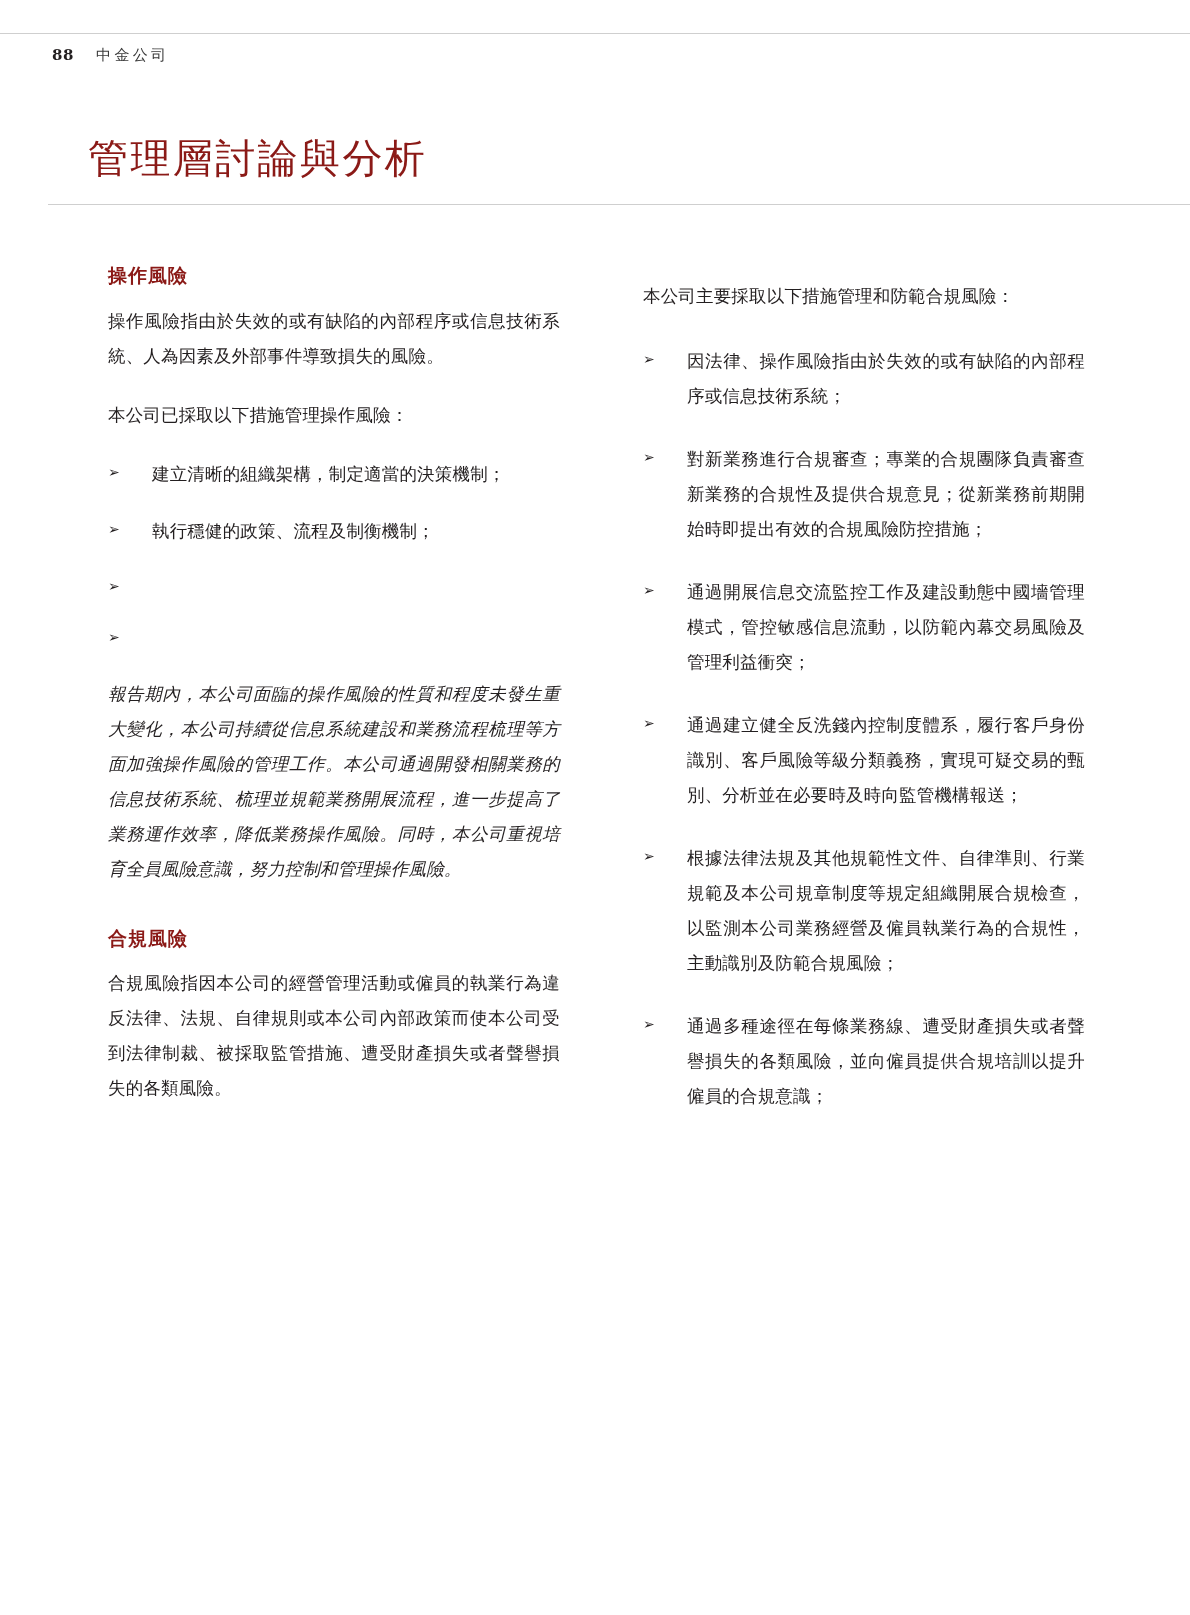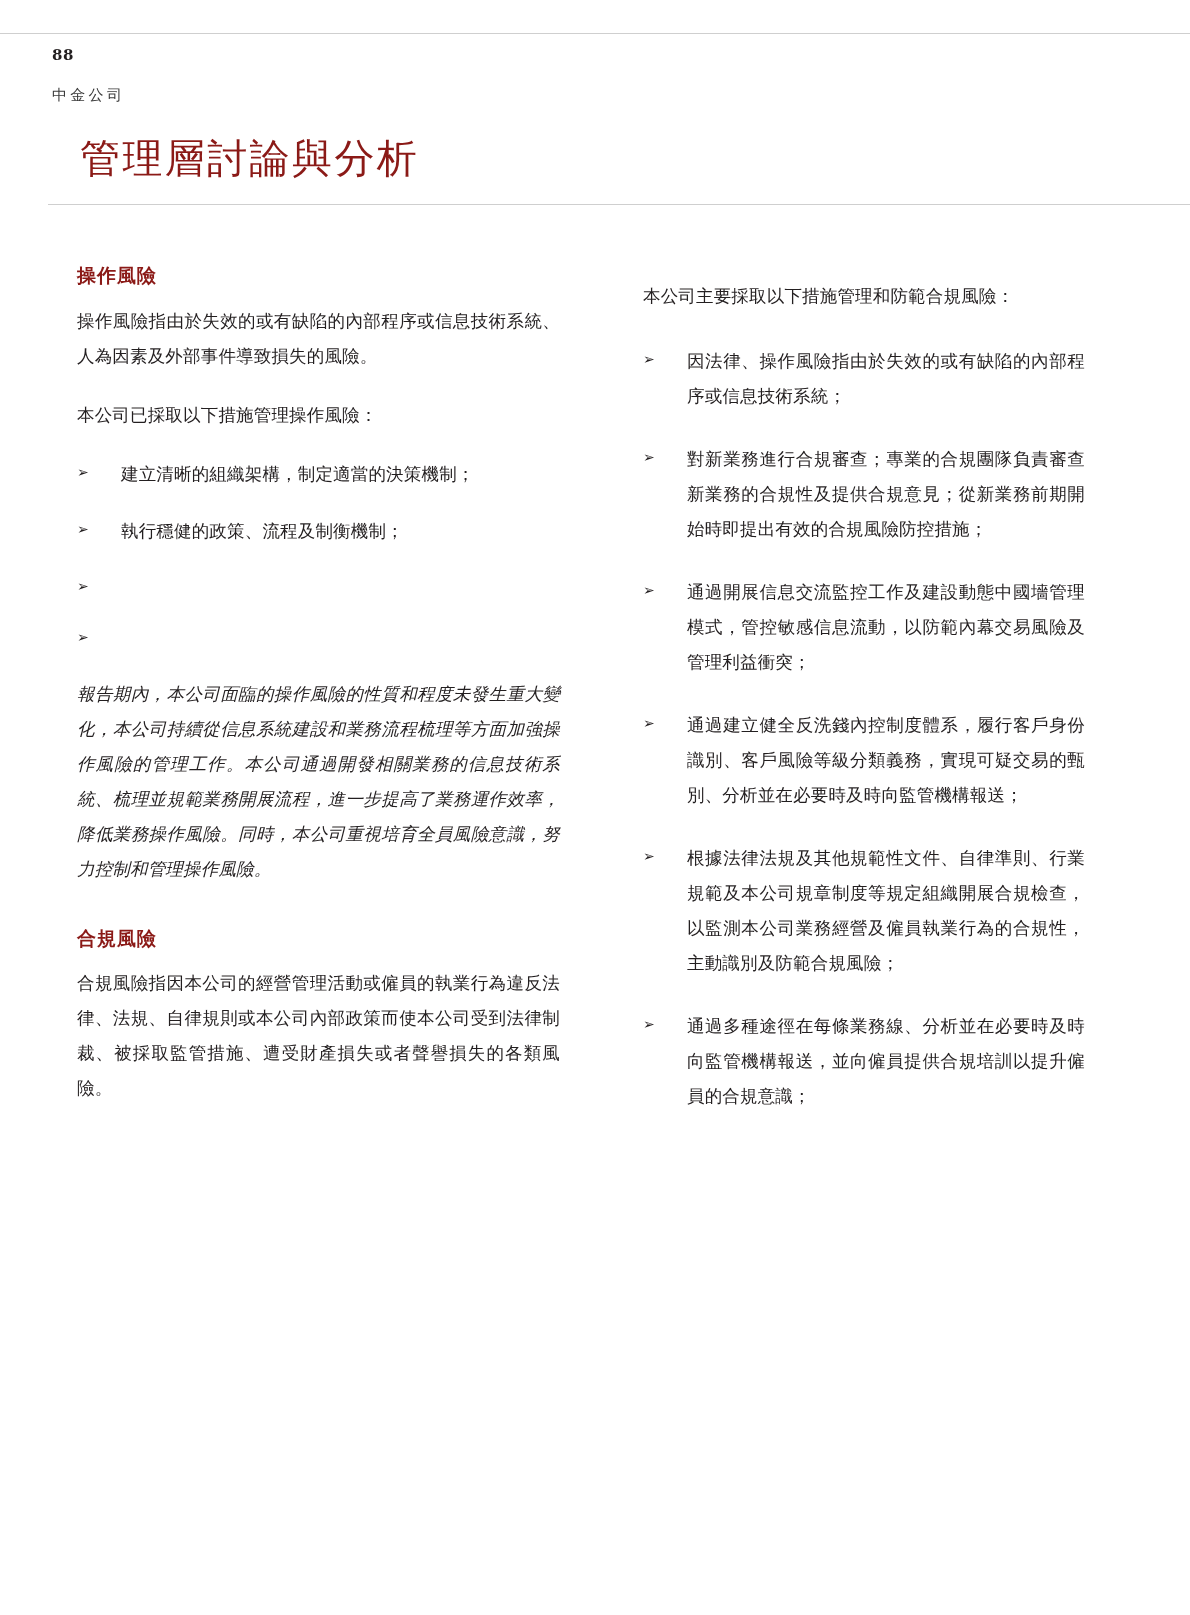--- a/index.html
+++ b/index.html
@@ -34,36 +34,35 @@
   .running-head {
     position: absolute;
     left: 52px;
     top: 46px;
     display: flex;
     align-items: baseline;
     gap: 22px;
     font-size: 15px;
     color: #3a3a3a;
     letter-spacing: 0.04em;
-    flex-direction: column;
   }
   .running-head .folio {
     font-weight: bold;
     font-size: 15px;
     color: #231f20;
   }
   .running-head .company {
     font-size: 15px;
     letter-spacing: 0.22em;
     color: #3a3a3a;
   }
 
   .title-wrap {
     position: absolute;
-    left: 0;
+    left: 8px;
     right: 0;
     top: 120px;
     height: 85px;
   }
   .title-left-rule {
     position: absolute;
     left: 52px;
     top: 0;
     width: 3px;
     height: 85px;
@@ -97,21 +96,21 @@
     right: 0;
     top: 262px;
     display: flex;
     gap: 0;
   }
   .col {
     box-sizing: border-box;
   }
   .col-left {
     width: 595px;
-    padding-left: 77px;
+    padding-left: 108px;
     padding-right: 35px;
   }
   .col-right {
     width: 595px;
     padding-left: 48px;
     padding-right: 105px;
     margin-top: 17px;
   }
 
   h2.section-head {
@@ -246,20 +245,20 @@
         <li>
           <span class="bullet-mark">➢</span>
           <span class="bullet-text">通過建立健全反洗錢內控制度體系，履行客戶身份識別、客戶風險等級分類義務，實現可疑交易的甄別、分析並在必要時及時向監管機構報送；</span>
         </li>
         <li>
           <span class="bullet-mark">➢</span>
           <span class="bullet-text">根據法律法規及其他規範性文件、自律準則、行業規範及本公司規章制度等規定組織開展合規檢查，以監測本公司業務經營及僱員執業行為的合規性，主動識別及防範合規風險；</span>
         </li>
         <li>
           <span class="bullet-mark">➢</span>
-          <span class="bullet-text">通過多種途徑在每條業務線、分析並在必要時及時向監管機構報送，並向僱員提供合規培訓以提升僱員的合規意識；</span>
+          <span class="bullet-text">通過多種途徑在每條業務線、遭受財產損失或者聲譽損失的各類風險，並向僱員提供合規培訓以提升僱員的合規意識；</span>
         </li>
       </ul>
 
     </div>
 
   </div>
 </div>
 
 </body></html>

